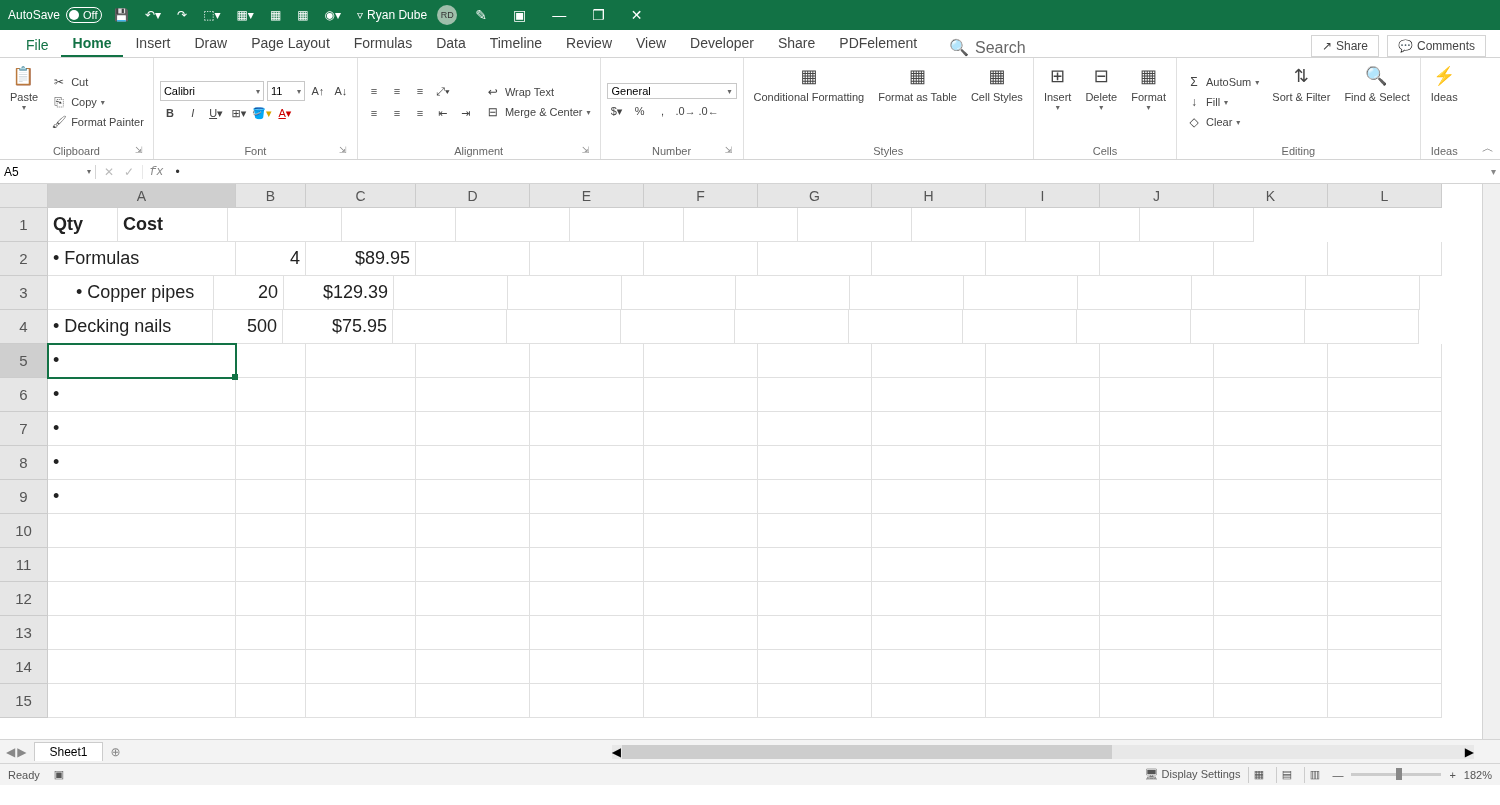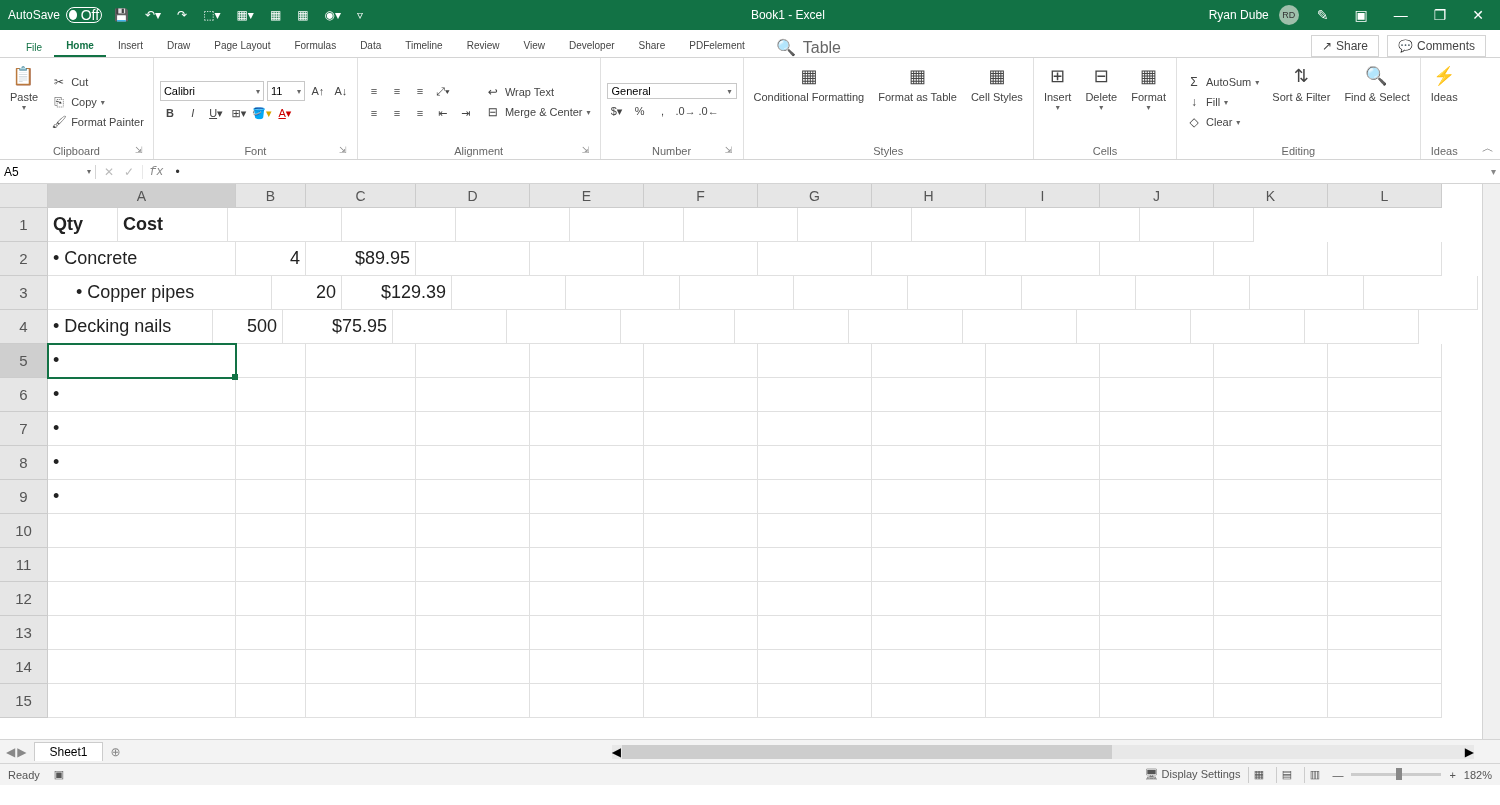--- a/index.html
+++ b/index.html
@@ -4,30 +4,30 @@
 <style>
 * { margin: 0; padding: 0; box-sizing: border-box; font-family: "Segoe UI", sans-serif; }
 body { background: #fff; overflow: hidden; width: 1500px; height: 805px; }
 
 
 .titlebar { background: #127245; height: 30px; display: flex; align-items: center; color: #fff; font-size: 12px; padding: 0 8px; }
 .titlebar .left { display: flex; align-items: center; gap: 8px; }
 .titlebar .autosave { display: flex; align-items: center; gap: 6px; }
 .autosave-toggle { width: 36px; height: 16px; border: 1px solid #fff; border-radius: 10px; display: flex; align-items: center; padding: 0 2px; position: relative; }
 .autosave-toggle .knob { width: 10px; height: 10px; background: #fff; border-radius: 50%; }
-.autosave-toggle .off { font-size: 14px; margin-left: 4px; }
+.autosave-toggle .off { font-size: 11px; margin-left: 4px; }
 .qat-btn { color: #fff; padding: 2px 4px; display: flex; align-items: center; }
 .titlebar .center { flex: 1; text-align: center; }
 .titlebar .right { display: flex; align-items: center; gap: 10px; }
 .avatar { width: 20px; height: 20px; border-radius: 50%; background: #9fbfab; display: flex; align-items: center; justify-content: center; font-size: 9px; color: #333; }
 .win-btn { color: #fff; padding: 4px 8px; font-size: 14px; }
 
 
 .tabs { background: #fff; height: 28px; display: flex; align-items: flex-end; padding: 0 14px; border-bottom: 1px solid #d4d4d4; }
-.tab { padding: 4px 12px; font-size: 10px; cursor: pointer; color: #444; }
+.tab { padding: 4px 12px; font-size: 14px; cursor: pointer; color: #444; }
 .tab.file { color: #127245; font-weight: 400; }
 .tab.active { color: #127245; font-weight: 600; border-bottom: 2px solid #127245; }
 .tabs .search { display: flex; align-items: center; gap: 6px; margin-left: 20px; color: #666; }
 .tabs .right-actions { margin-left: auto; display: flex; align-items: center; gap: 8px; }
 .right-actions .btn { border: 1px solid #d4d4d4; padding: 3px 10px; font-size: 12px; color: #444; display: flex; align-items: center; gap: 4px; }
 
 
 .ribbon { background: #fff; height: 102px; display: flex; border-bottom: 1px solid #d4d4d4; position: relative; }
 .rgroup { border-right: 1px solid #e0e0e0; padding: 3px 6px 0 6px; display: flex; flex-direction: column; justify-content: space-between; }
 .rgroup .gbody { display: flex; gap: 6px; flex: 1; }
@@ -103,21 +103,20 @@
     <span class="qat-btn">💾</span>
     <span class="qat-btn">↶▾</span>
     <span class="qat-btn">↷</span>
     <span class="qat-btn">⬚▾</span>
     <span class="qat-btn">▦▾</span>
     <span class="qat-btn">▦</span>
     <span class="qat-btn">▦</span>
     <span class="qat-btn">◉▾</span>
     <span class="qat-btn">▿</span>
   </div>
-  <div class="center">Book1 - Excel</div>
   <div class="right">
     <span>Ryan Dube</span>
     <div class="avatar">RD</div>
     <span class="win-btn">✎</span>
     <span class="win-btn">▣</span>
     <span class="win-btn">—</span>
     <span class="win-btn">❐</span>
     <span class="win-btn">✕</span>
   </div>
 </div>
@@ -133,21 +132,21 @@
       <div class="tab">Data</div>
       <div class="tab">Timeline</div>
       <div class="tab">Review</div>
       <div class="tab">View</div>
       <div class="tab">Developer</div>
       <div class="tab">Share</div>
       <div class="tab">PDFelement</div>
     </div>
   <div class="search">
     <span>🔍</span>
-    <span>Table</span>
+    <span>Search</span>
   </div>
   <div class="right-actions">
     <div class="btn">
         <span>↗</span>
         <span>Share</span>
       </div>
     <div class="btn">
         <span>💬</span>
         <span>Comments</span>
       </div>
@@ -406,35 +405,35 @@
             <div class="cell" style="width: 114px;"></div>
             <div class="cell" style="width: 114px;"></div>
             <div class="cell" style="width: 114px;"></div>
             <div class="cell" style="width: 114px;"></div>
             <div class="cell" style="width: 114px;"></div>
             <div class="cell" style="width: 114px;"></div>
             <div class="cell" style="width: 114px;"></div>
             <div class="cell" style="width: 114px;"></div>
           </div>
           <div class="cell-row">
-            <div class="cell" style="width: 188px;">• Concrete</div>
+            <div class="cell" style="width: 188px;">• Formulas</div>
             <div class="cell right" style="width: 70px;">4</div>
             <div class="cell right" style="width: 110px;">$89.95</div>
             <div class="cell" style="width: 114px;"></div>
             <div class="cell" style="width: 114px;"></div>
             <div class="cell" style="width: 114px;"></div>
             <div class="cell" style="width: 114px;"></div>
             <div class="cell" style="width: 114px;"></div>
             <div class="cell" style="width: 114px;"></div>
             <div class="cell" style="width: 114px;"></div>
             <div class="cell" style="width: 114px;"></div>
             <div class="cell" style="width: 114px;"></div>
           </div>
           <div class="cell-row">
-            <div class="cell" style="width: 224px; padding-left: 28px;">• Copper pipes</div>
+            <div class="cell" style="width: 166px; padding-left: 28px;">• Copper pipes</div>
             <div class="cell right" style="width: 70px;">20</div>
             <div class="cell right" style="width: 110px;">$129.39</div>
             <div class="cell" style="width: 114px;"></div>
             <div class="cell" style="width: 114px;"></div>
             <div class="cell" style="width: 114px;"></div>
             <div class="cell" style="width: 114px;"></div>
             <div class="cell" style="width: 114px;"></div>
             <div class="cell" style="width: 114px;"></div>
             <div class="cell" style="width: 114px;"></div>
             <div class="cell" style="width: 114px;"></div>

